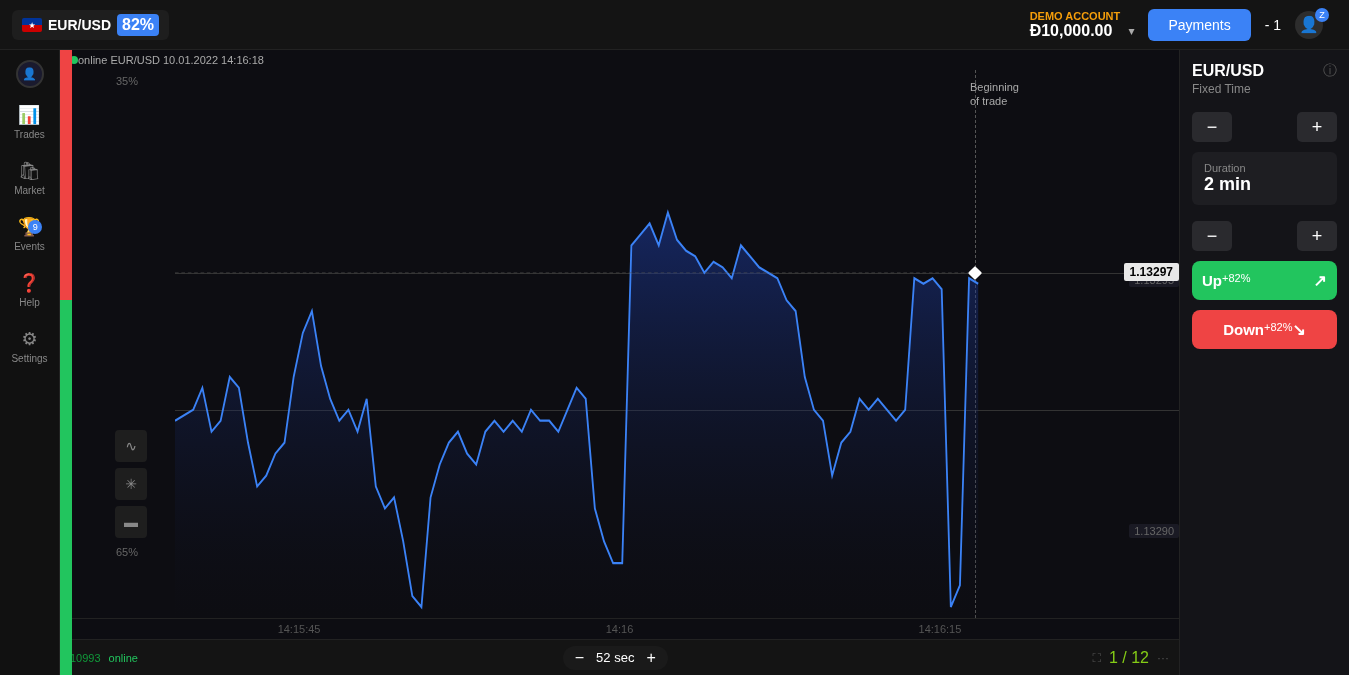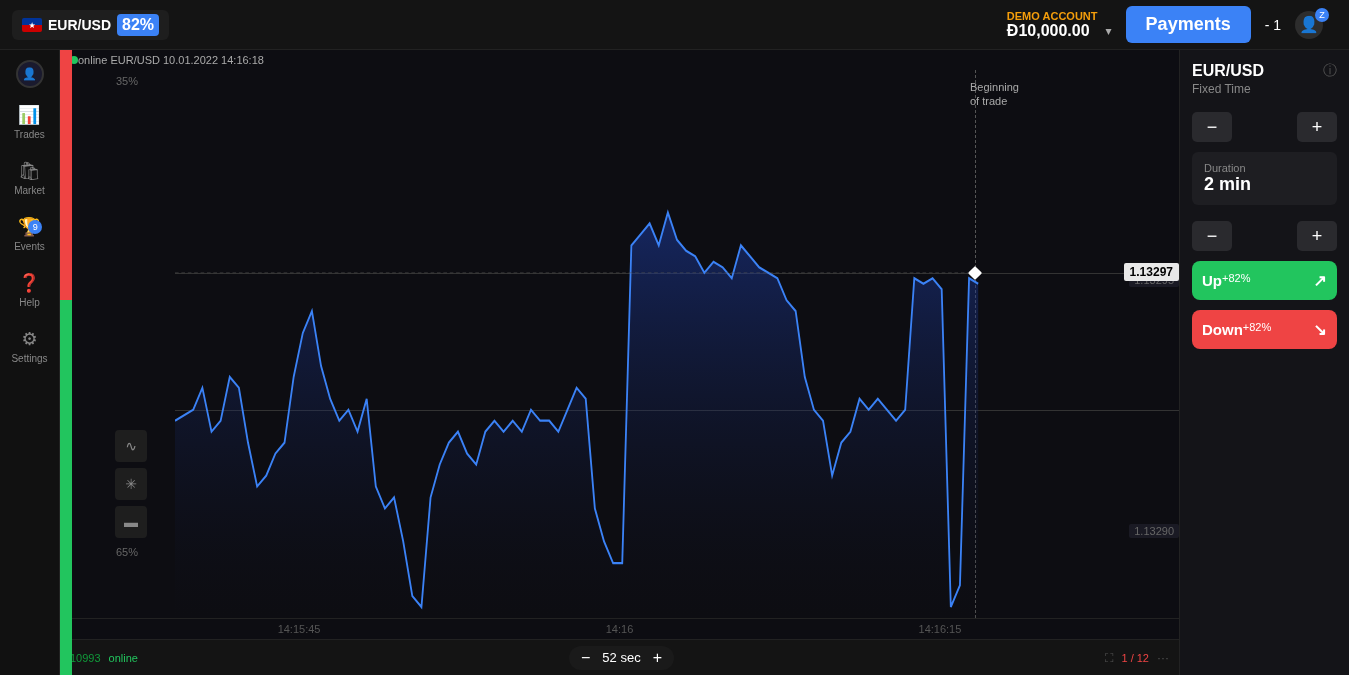--- a/index.html
+++ b/index.html
@@ -92,22 +92,22 @@
     .chevron-down {
       color: #aaa;
       font-size: 12px;
     }
     .payments-btn {
       background: #3b82f6;
       color: #fff;
       border: none;
       border-radius: 6px;
       padding: 8px 20px;
-      font-size: 18px;
-      font-weight: bold;
+      font-size: 14px;
+      font-weight: normal;
       cursor: pointer;
     }
     .minus-one {
       display: flex;
       align-items: center;
       gap: 4px;
       color: #fff;
       font-size: 14px;
       cursor: pointer;
     }
@@ -331,22 +331,22 @@
       font-size: 13px;
     }
     .bottom-right {
       display: flex;
       align-items: center;
       gap: 8px;
       color: #555;
       font-size: 12px;
     }
     .page-indicator {
-      color: #ef4444;
-      font-size: 11px;
+      color: #84cc16;
+      font-size: 16px;
     }
 
     
     .vertical-bar-container {
       position: absolute;
       left: 0;
       top: 0;
       bottom: 0;
       width: 12px;
       display: flex;
@@ -470,21 +470,21 @@
       background: #ef4444;
       border: none;
       border-radius: 8px;
       padding: 10px;
       color: #fff;
       font-size: 15px;
       font-weight: bold;
       cursor: pointer;
       display: flex;
       align-items: center;
-      justify-content: space-between;
+      justify-content: center;
     }
     .btn-sub {
       font-size: 11px;
       font-weight: normal;
     }
     .btn-arrow {
       font-size: 16px;
     }
     .btn-content {
       display: flex;

